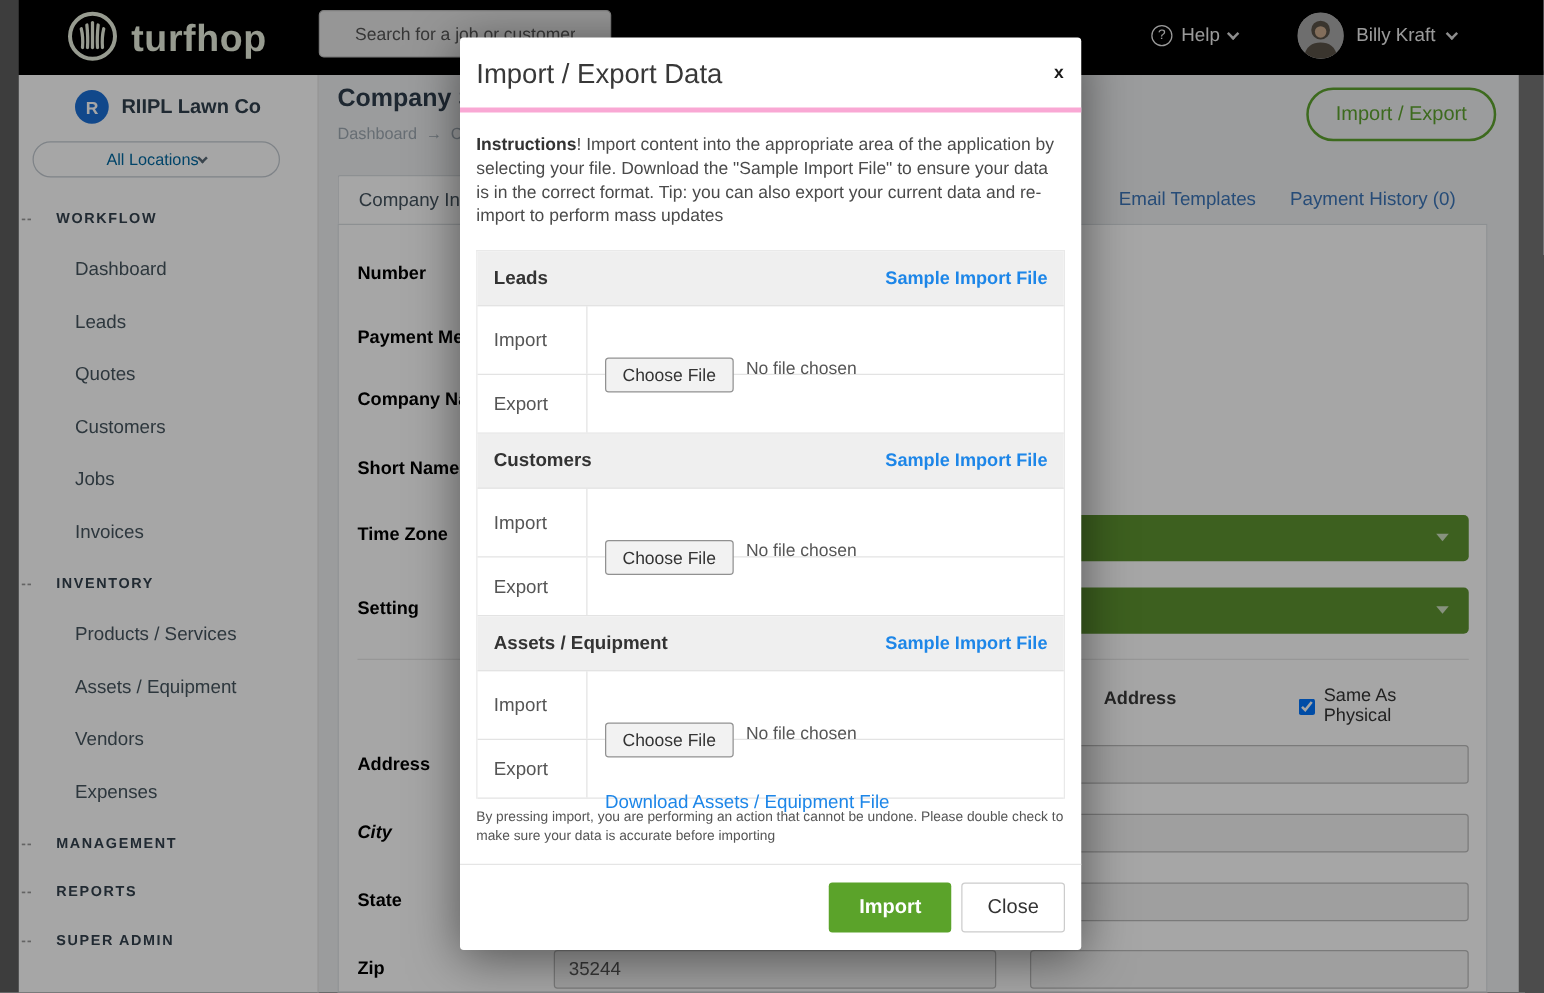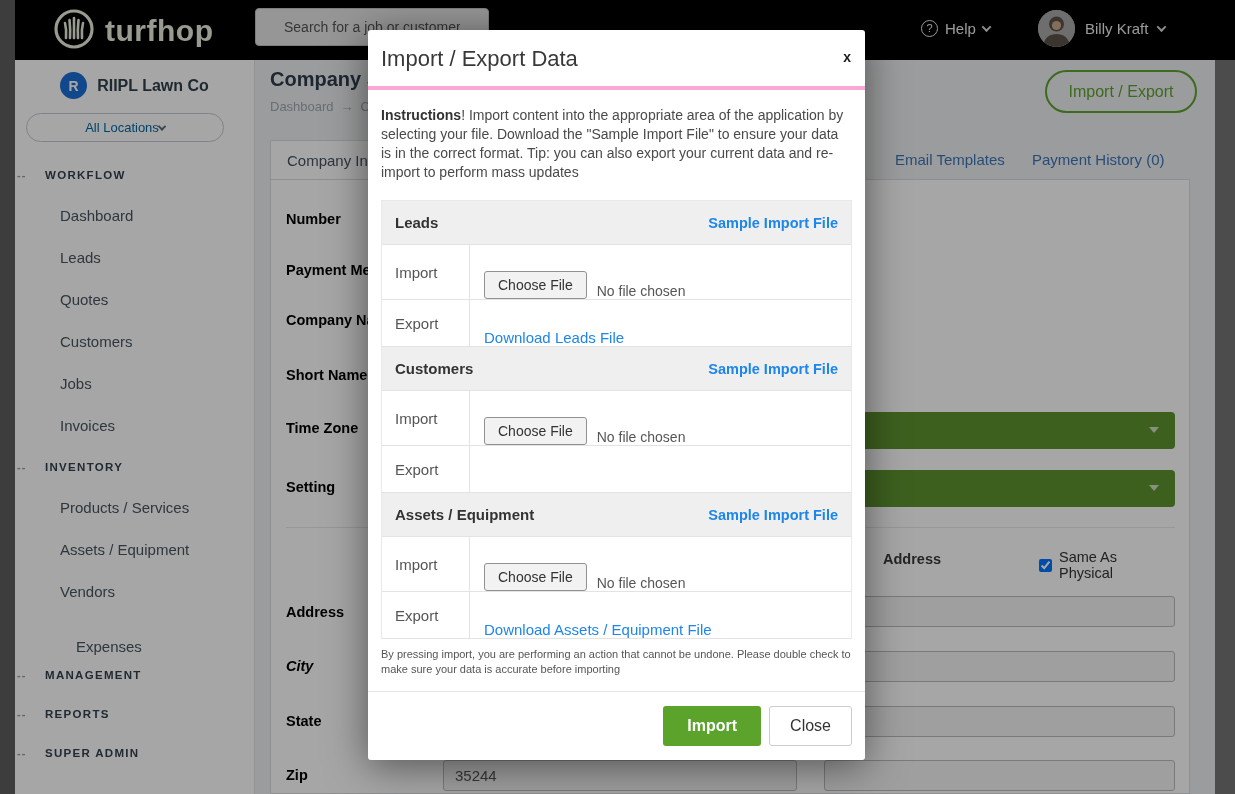--- a/index.html
+++ b/index.html
@@ -68,21 +68,21 @@
   .modal-close { position:absolute; right:14px; top:20px; font-size:14px; font-weight:bold; color:#1a1a1a; cursor:pointer; line-height:1; }
   .modal-body { padding:16px 13px 0 13px; }
   .instructions { font-size:14px; line-height:19px; color:#4a4a4a; margin-bottom:18px; }
   .instructions b { color:#333; }
   .imp-table { border:1px solid #e9e9e9; border-bottom:none; margin-bottom:0; }
   .sec-head { height:44px; background:#efefef; border-bottom:1px solid #e3e3e3; display:flex; align-items:center; justify-content:space-between; padding:0 13px; }
   .sec-title { font-size:15px; font-weight:bold; color:#333; }
   .sample-link { font-size:14.5px; font-weight:bold; color:#1d86e8; cursor:pointer; }
   .sec-row { display:flex; border-bottom:1px solid #e3e3e3; }
   .sec-row .rlabel { width:88px; min-width:88px; border-right:1px solid #e3e3e3; display:flex; align-items:center; padding-left:13px; font-size:15px; color:#555; }
-  .sec-row .rcontent { flex:1; display:flex; align-items:flex-end; padding-left:14px; }
+  .sec-row .rcontent { flex:1; display:flex; align-items:flex-start; padding-left:14px;margin-top:41px; }
   .row-import { height:55px; }
   .row-export { height:47px; }
   .choose-btn { background:#f2f2f2; border:1px solid #919191; border-radius:3px; padding:5px 13px; font-size:14px; color:#333;
     font-family:"Liberation Sans",sans-serif; cursor:pointer; }
   .no-file { font-size:14px; color:#565656; margin-left:10px; }
   .dl-link { font-size:15px; color:#1d86e8; cursor:pointer; }
   .warn { font-size:11px; line-height:15px; color:#555; margin:8px 0 14px 0; }
   .modal-footer { border-top:1px solid #e5e5e5; padding:14px 13px; display:flex; justify-content:flex-end; gap:8px; }
   .btn-import { background:#5ba32a; color:#fff; font-weight:bold; font-size:16px; border:none; border-radius:3px; padding:10px 24px;
     font-family:"Liberation Sans",sans-serif; cursor:pointer; }
@@ -152,21 +152,21 @@
     <div class="nav-item" style="top:318px;">Jobs</div>
     <div class="nav-item" style="top:360px;">Invoices</div>
 
     <div class="nav-head" style="top:404px;">
       <span class="nav-dash">--</span>
       <span>INVENTORY</span>
     </div>
     <div class="nav-item" style="top:442px;">Products / Services</div>
     <div class="nav-item" style="top:484px;">Assets / Equipment</div>
     <div class="nav-item" style="top:526px;">Vendors</div>
-    <div class="nav-item" style="top:581px;margin-left:16px;">Expenses</div>
+    <div class="nav-item" style="top:568px;">Expenses</div>
 
     <div class="nav-head" style="top:612px;">
       <span class="nav-dash">--</span>
       <span>MANAGEMENT</span>
     </div>
     <div class="nav-head" style="top:651px;">
       <span class="nav-dash">--</span>
       <span>REPORTS</span>
     </div>
     <div class="nav-head" style="top:690px;">
@@ -251,23 +251,20 @@
         </div>
         <div class="sec-row row-import">
           <div class="rlabel">Import</div>
           <div class="rcontent">
             <button class="choose-btn">Choose File</button>
             <span class="no-file">No file chosen</span>
           </div>
         </div>
         <div class="sec-row row-export">
           <div class="rlabel">Export</div>
-          <div class="rcontent">
-            <span class="dl-link">Download Leads File</span>
-          </div>
         </div>
 
         <div class="sec-head">
           <span class="sec-title">Customers</span>
           <span class="sample-link">Sample Import File</span>
         </div>
         <div class="sec-row row-import">
           <div class="rlabel">Import</div>
           <div class="rcontent">
             <button class="choose-btn">Choose File</button>

